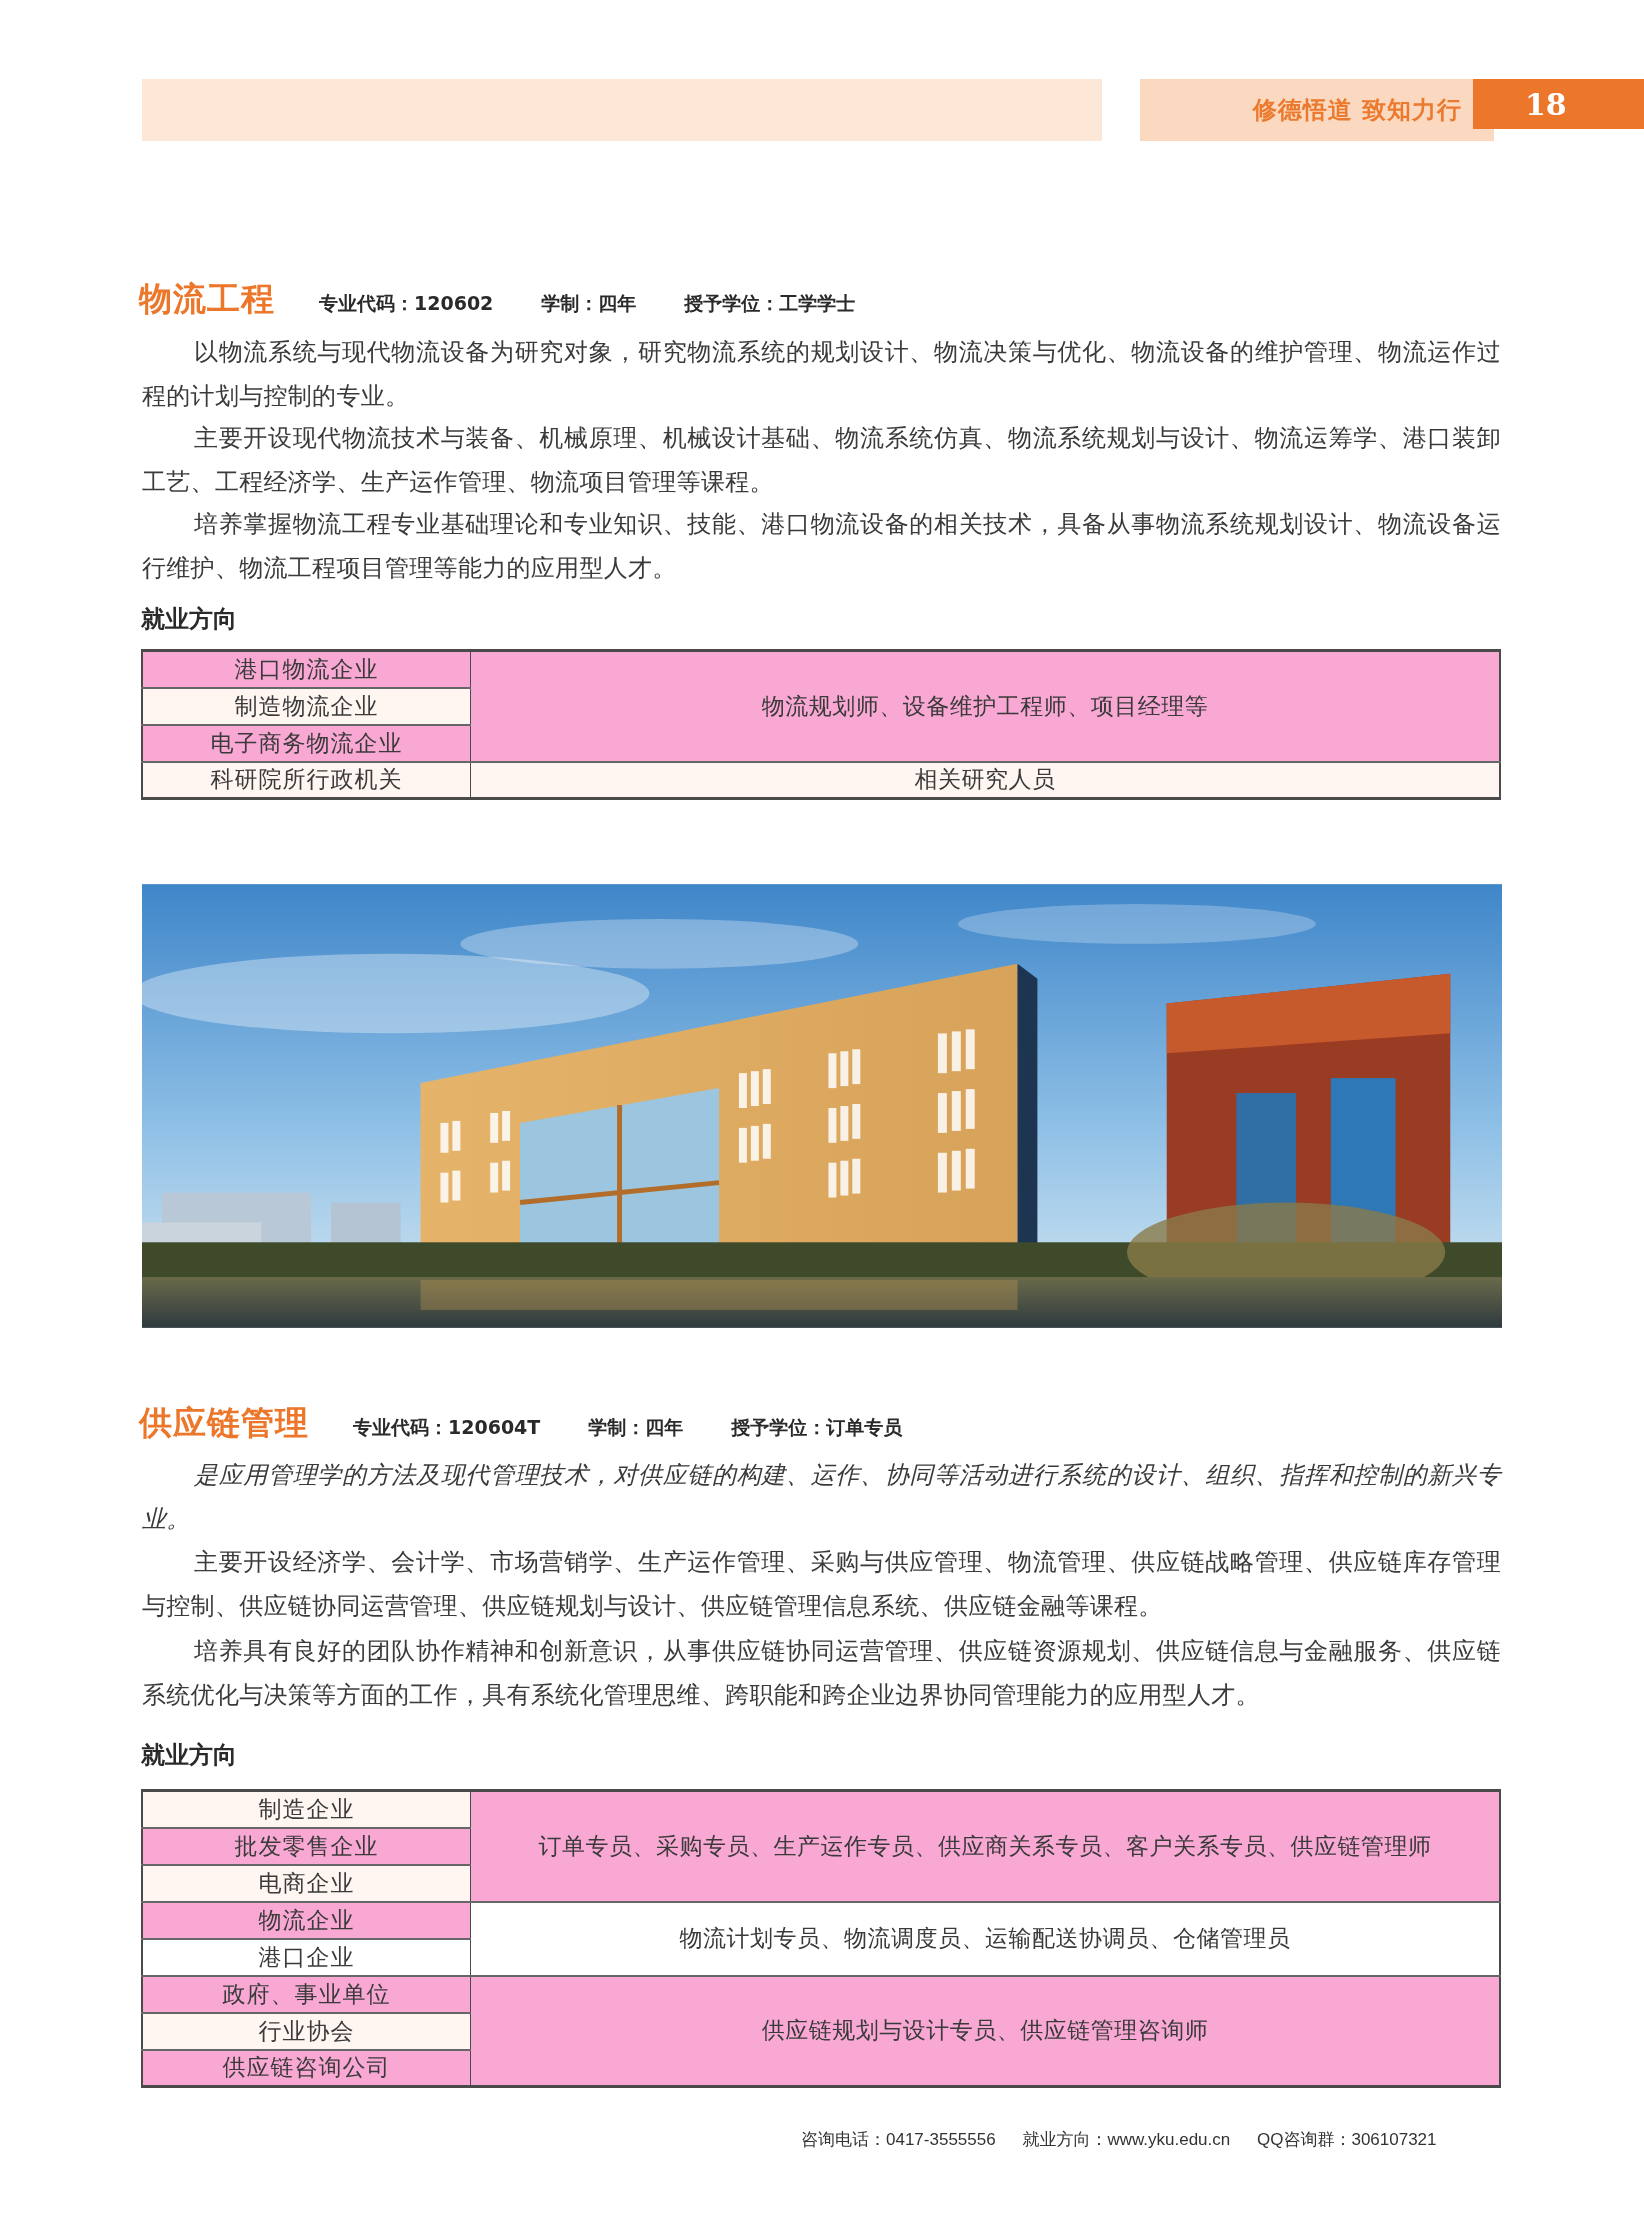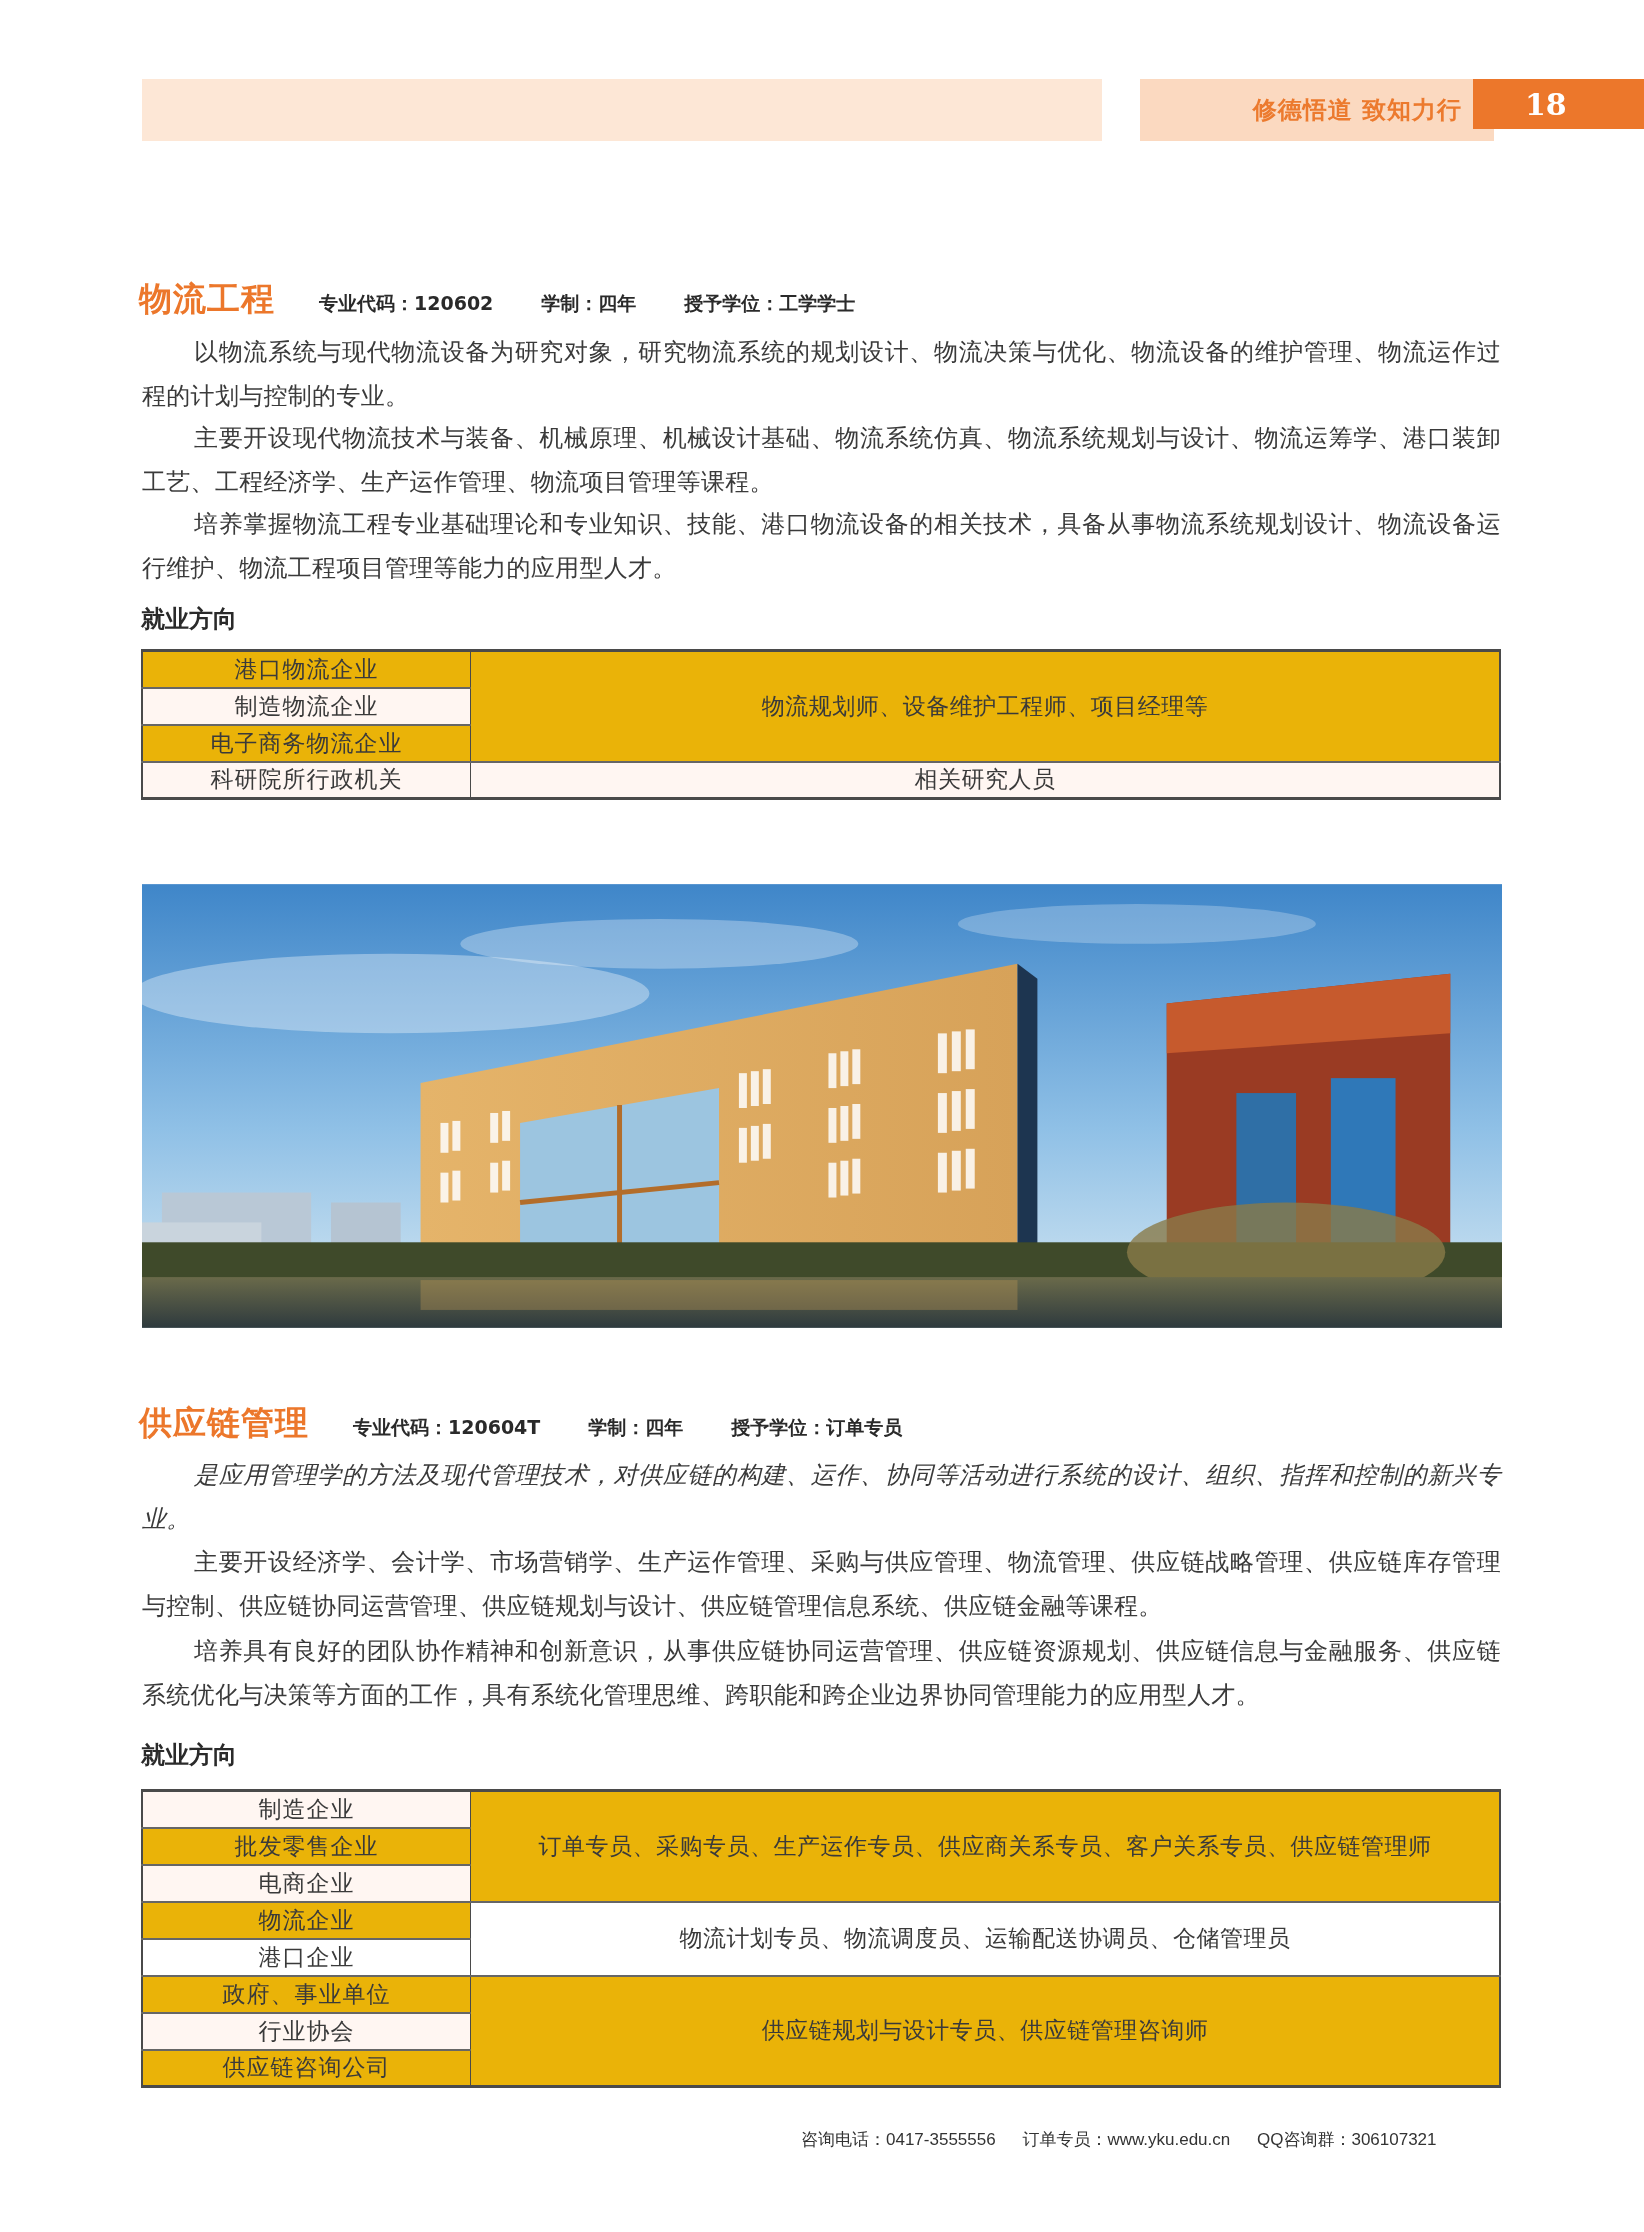--- a/index.html
+++ b/index.html
@@ -28,21 +28,21 @@
 
   .sub-head { left: 141px; font-weight: bold; font-size: 24px; color: #2a2a2a; }
 
   
   table.jobs { position: absolute; left: 141px; width: 1360px; border-collapse: collapse;
     border-top: 3px solid #4a4a4a; border-bottom: 3px solid #4a4a4a; border-left: 2px solid #4a4a4a; border-right: 2px solid #4a4a4a; }
   table.jobs td { font-size: 23px; color: #3a3a3a; text-align: center; padding: 0; vertical-align: middle; }
   table.jobs td.lc { width: 327px; border-right: 1px solid #4a4a4a; border-bottom: 2px solid #666; letter-spacing: 1px; }
   table.jobs td.rc { border-bottom: 2px solid #666; letter-spacing: 0.5px; }
   table.jobs tr:last-child td { border-bottom: none; }
-  .bg-peach { background: #eab308; }
+  .bg-peach { background: #f9a8d4; }
   .bg-light { background: #fff6f2; }
   .bg-white { background: #ffffff; }
 
   
   .photo { left: 142px; top: 884px; width: 1360px; height: 444px; overflow: hidden; }
 
   .footer { left: 801px; top: 2128px; font-size: 17px; color: #333; white-space: nowrap; font-family: "Liberation Sans", sans-serif; }
   .footer span { margin-right: 22px; }
 </style>
 </head>
@@ -210,16 +210,16 @@
     <td class="lc bg-light">行业协会</td>
   </tr>
   <tr style="height:37px;">
     <td class="lc bg-peach">供应链咨询公司</td>
   </tr>
 </tbody>
   </table>
 
 <div class="abs footer">
   <span>咨询电话：0417-3555556</span>
-  <span>订单专员：www.yku.edu.cn</span>
+  <span>就业方向：www.yku.edu.cn</span>
   <span>QQ咨询群：306107321</span>
 </div>
 
 
 </body></html>

